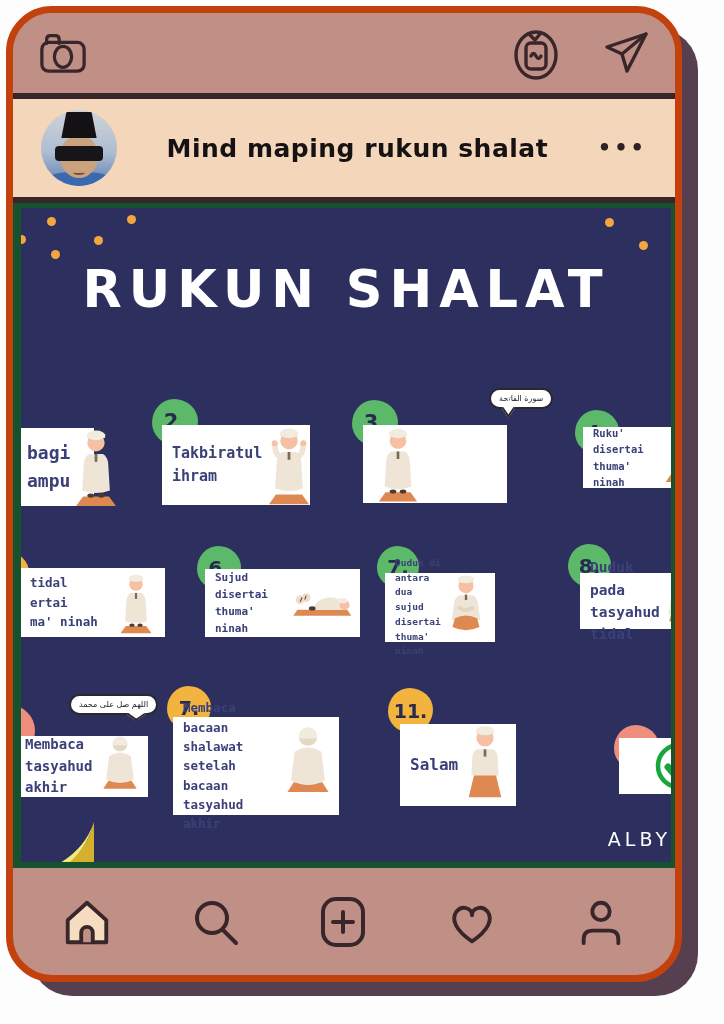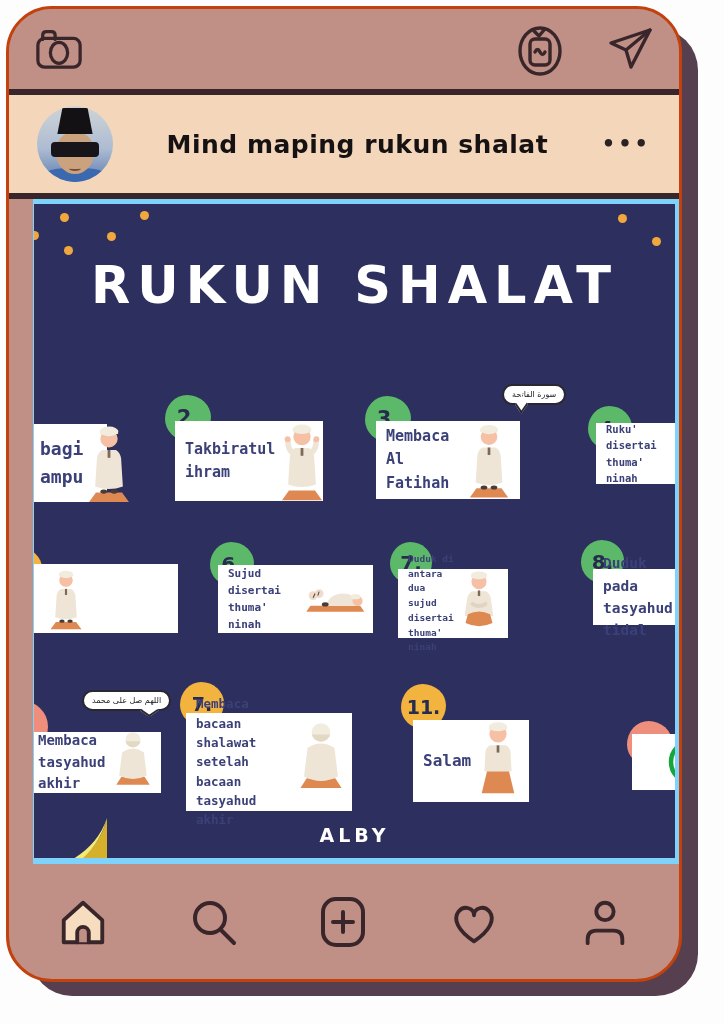--- a/index.html
+++ b/index.html
@@ -2,21 +2,21 @@
 <html><head>
 <meta charset="utf-8">
 <style>
   * { margin:0; padding:0; box-sizing:border-box; }
   html,body { width:724px; height:1024px; background:#fdfdfd; font-family:"DejaVu Sans",sans-serif; }
   .stage { position:relative; width:724px; height:1024px; overflow:hidden; }
 
   
   .phone {
     position:absolute; left:6px; top:6px; width:676px; height:976px;
-    border:3px solid #c2410c; border-radius:46px; background:#c08f86;
+    border:7px solid #c2410c; border-radius:46px; background:#c08f86;
     box-shadow:20px 18px 0 -4px #564050; overflow:hidden;
     display:flex; flex-direction:column;
   }
 
   
   .top-bar { height:86px; flex:none; background:#c08f86; border-bottom:6px solid #39262a;
     display:flex; align-items:center; padding:0 26px; }
   .tb-right { margin-left:auto; display:flex; align-items:center; gap:44px; }
   .oicon { stroke:#39262a; fill:none; stroke-width:3.4; stroke-linecap:round; stroke-linejoin:round; }
 
@@ -28,26 +28,26 @@
   .av-face { position:absolute; left:19px; top:26px; width:38px; height:42px; border-radius:45% 45% 50% 50%; background:#caa27e; }
   .av-cap { position:absolute; left:17px; top:2px; width:42px; height:26px; background:#141114;
     clip-path:polygon(8% 100%,92% 100%,80% 0%,20% 0%); }
   .av-glasses { position:absolute; left:14px; top:36px; width:48px; height:15px; background:#17151a; border-radius:4px; }
   .av-smile { position:absolute; left:32px; top:60px; width:12px; height:5px; border-bottom:2px solid #7c4a3a; border-radius:50%; }
   .av-shirt { position:absolute; left:8px; top:62px; width:60px; height:16px; background:#3b69b0; border-radius:40% 40% 0 0; }
   .post-title { flex:1; text-align:center; font-size:25px; font-weight:800; color:#161214; letter-spacing:.5px; }
   .menu-dots { font-size:21px; font-weight:bold; color:#2a2224; letter-spacing:3px; flex:none; }
 
   
-  .poster-wrap { flex:none; background:#7dd3fc; padding:5px 4px 6px 1px;margin-left:24px; }
+  .poster-wrap { flex:none; background:#14532d; padding:5px 4px 6px 8px; }
   .poster { position:relative; width:100%; height:654px; background:#2d2f5e; overflow:hidden; }
   .poster-title { position:absolute; left:0; right:0; top:52px; text-align:center; color:#fff;
     font-size:51px; font-weight:800; letter-spacing:7px; font-family:"DejaVu Sans",sans-serif; }
-  .credit { position:absolute; left:0; right:0; bottom:12px; text-align:center; color:#fff;
-    font-size:19px; font-weight:700; letter-spacing:4px; }
+  .credit { position:absolute; left:0; right:0; bottom:12px; text-align:right; color:#fff;
+    font-size:19px; font-weight:400; letter-spacing:4px; }
   .dot { position:absolute; width:9px; height:9px; border-radius:50%; background:#f2a73e; }
 
   .badge { position:absolute; display:flex; align-items:center; justify-content:center;
     font-weight:800; color:#272b4d; border-radius:48% 52% 50% 50% / 52% 48% 52% 48%; }
   .bg-green { background:#5cb96a; }
   .bg-orange { background:#f3b33f; }
   .bg-salmon { background:#ee8f7e; }
 
   .card { position:absolute; background:#fff; display:flex; align-items:center;
     padding:6px 6px 6px 10px; }
@@ -204,39 +204,40 @@
           <div class="txt" style="font-size:15px">Takbiratul
 ihram</div>
           <svg class="fig" width="54" height="80" viewBox="0 0 60 92">
               <use href="#fig-raise"></use>
             </svg>
         </div>
 
         <div class="badge bg-green" style="left:331px;top:192px;width:46px;height:46px;font-size:21px">3.</div>
         <div class="bubble" style="left:468px;top:180px">سورة الفاتحة</div>
         <div class="card" style="left:342px;top:217px;width:144px;height:78px">
-          <div class="txt" style="font-size:15px">Membaca Al
-Fatihah</div>
           <svg class="fig" width="50" height="78" viewBox="0 0 60 92">
               <use href="#fig-stand"></use>
             </svg>
         </div>
 
         <div class="badge bg-green" style="left:554px;top:202px;width:44px;height:44px;font-size:20px">4.</div>
         <div class="card" style="left:562px;top:219px;width:132px;height:61px">
           <div class="txt" style="font-size:10.5px">Ruku'
 disertai
 thuma' ninah</div>
           <svg class="fig" width="64" height="52" viewBox="0 0 80 62">
               <use href="#fig-bow"></use>
             </svg>
         </div>
 
         <div class="badge bg-orange" style="left:-34px;top:344px;width:42px;height:42px;font-size:19px"></div>
         <div class="card" style="left:-42px;top:360px;width:186px;height:69px;padding-left:51px">
+          <div class="txt" style="font-size:12.5px">tidal
+ertai
+ma' ninah</div>
           <svg class="fig" width="46" height="62" viewBox="0 0 60 92">
               <use href="#fig-stand"></use>
             </svg>
         </div>
 
         <div class="badge bg-green" style="left:176px;top:338px;width:44px;height:44px;font-size:20px">6.</div>
         <div class="card" style="left:184px;top:361px;width:155px;height:68px">
           <div class="txt" style="font-size:11px">Sujud
 disertai
 thuma' ninah</div>

